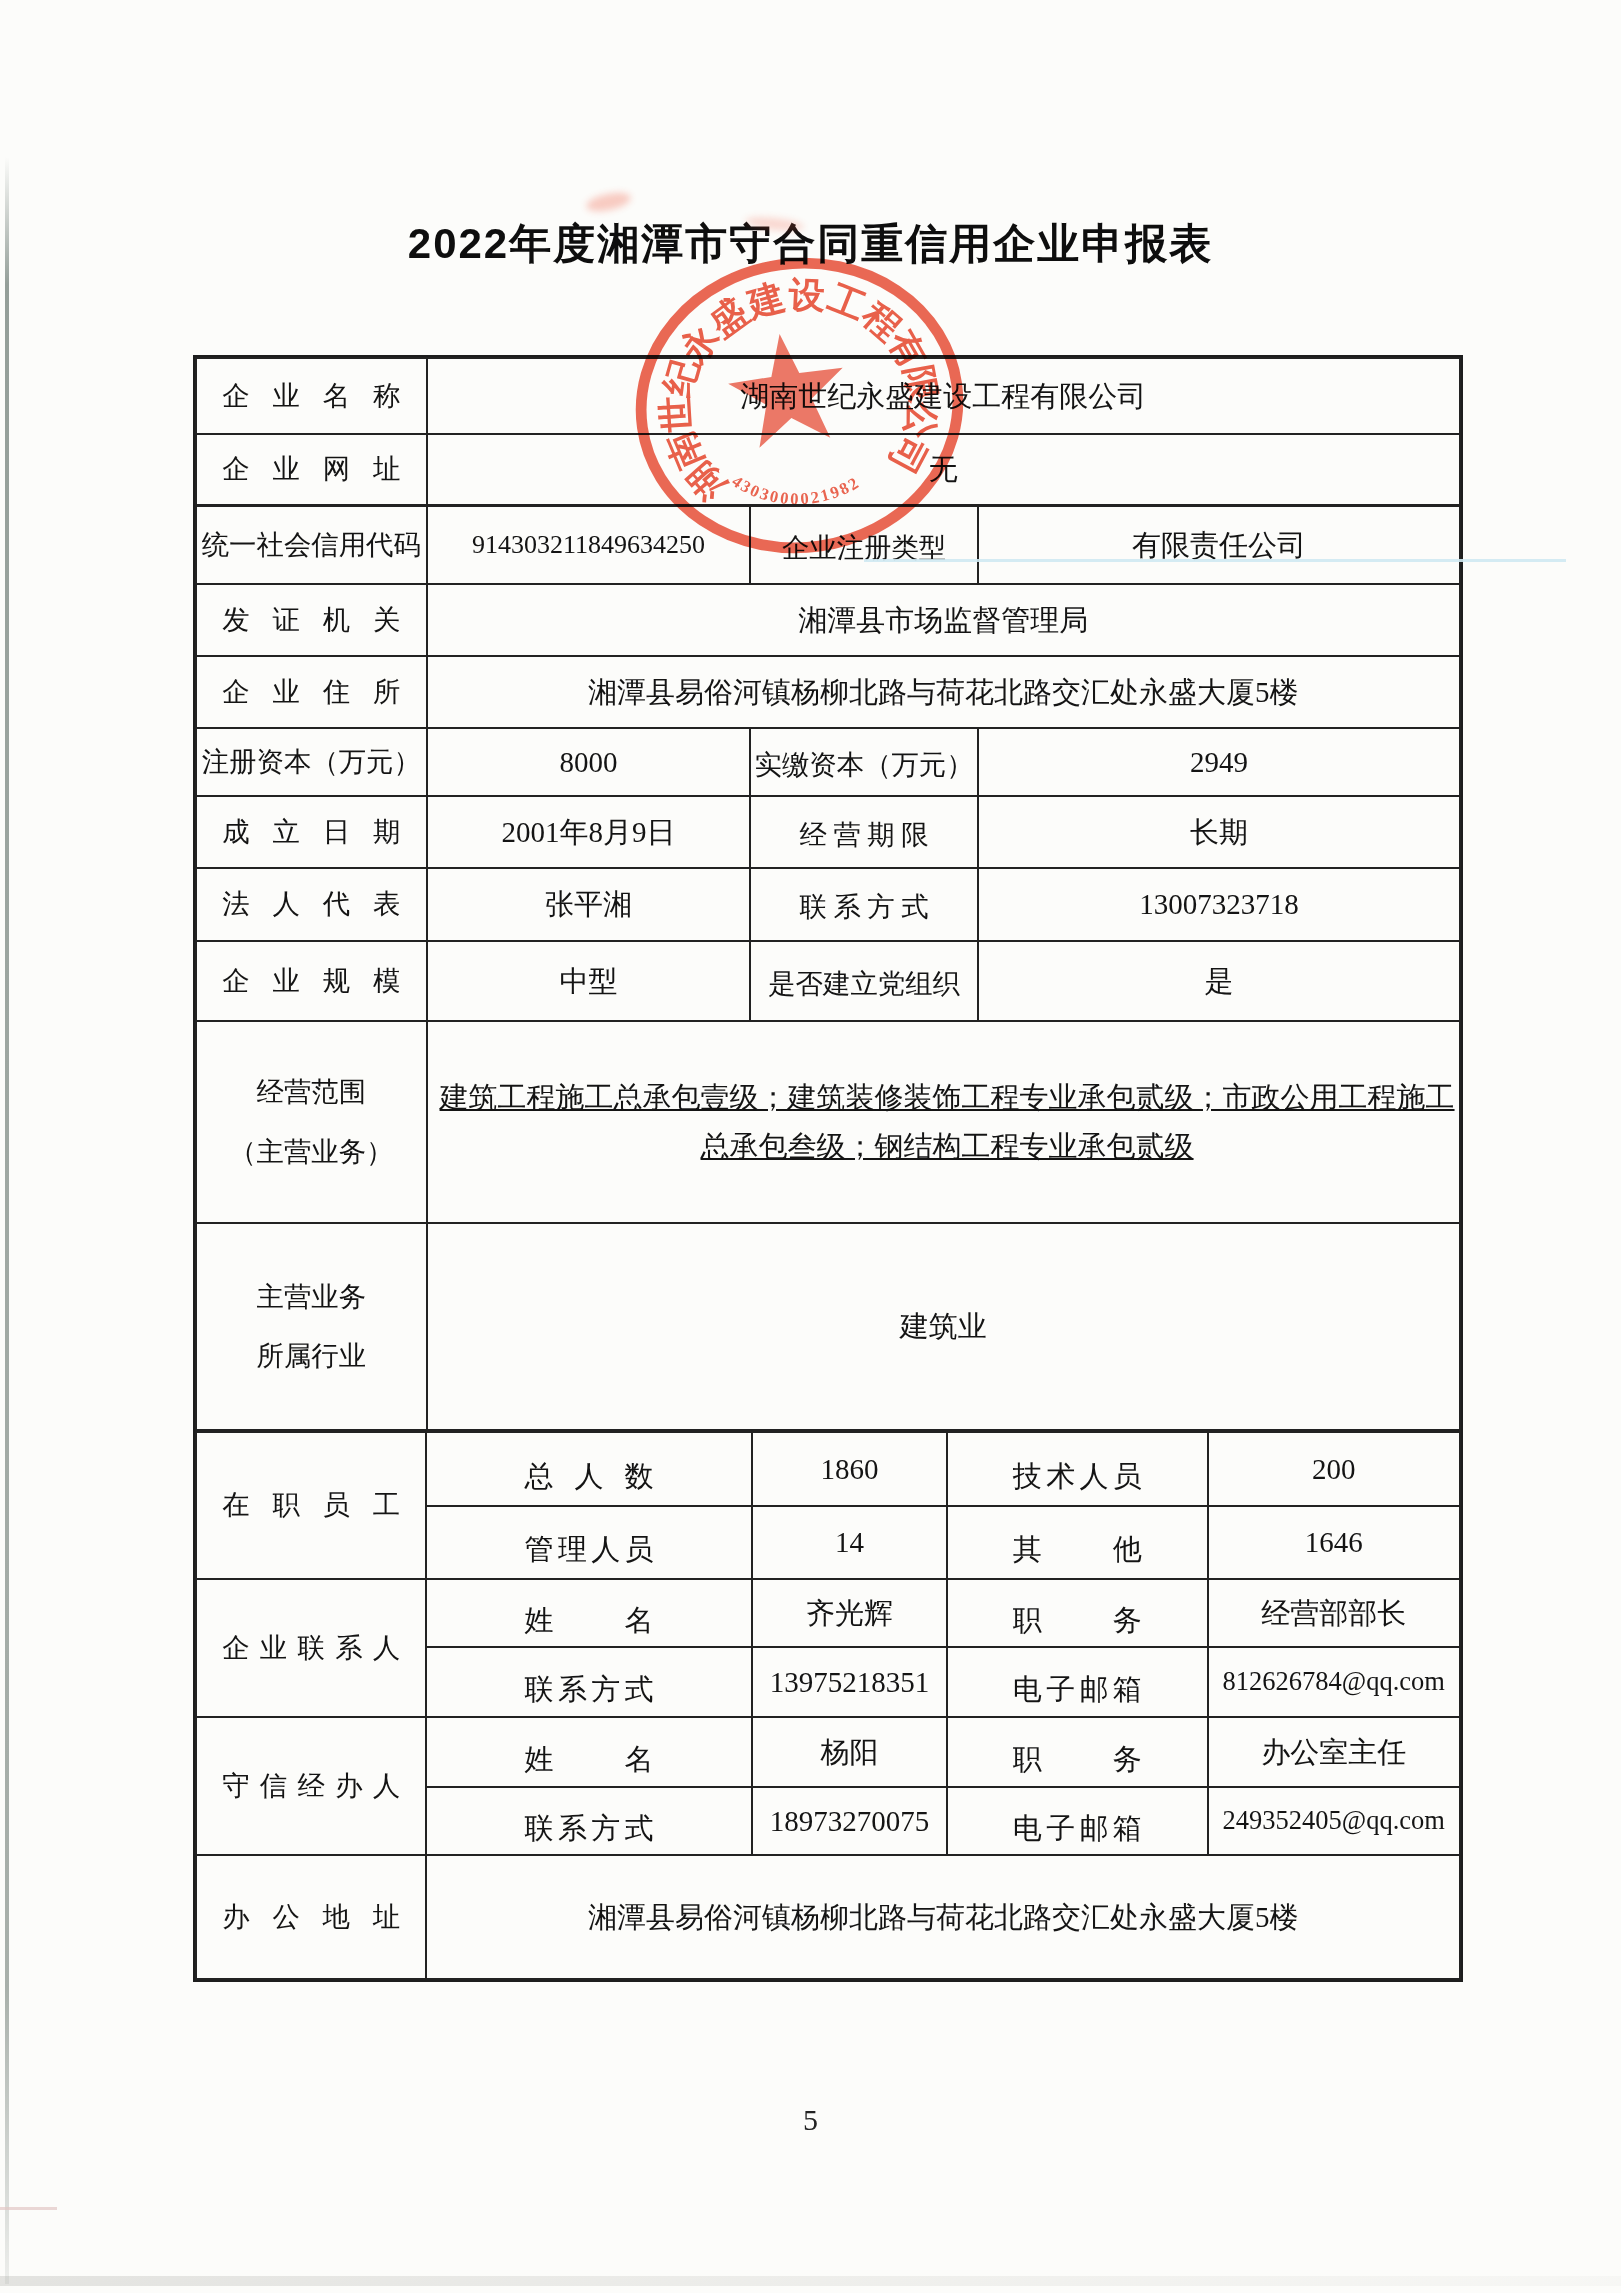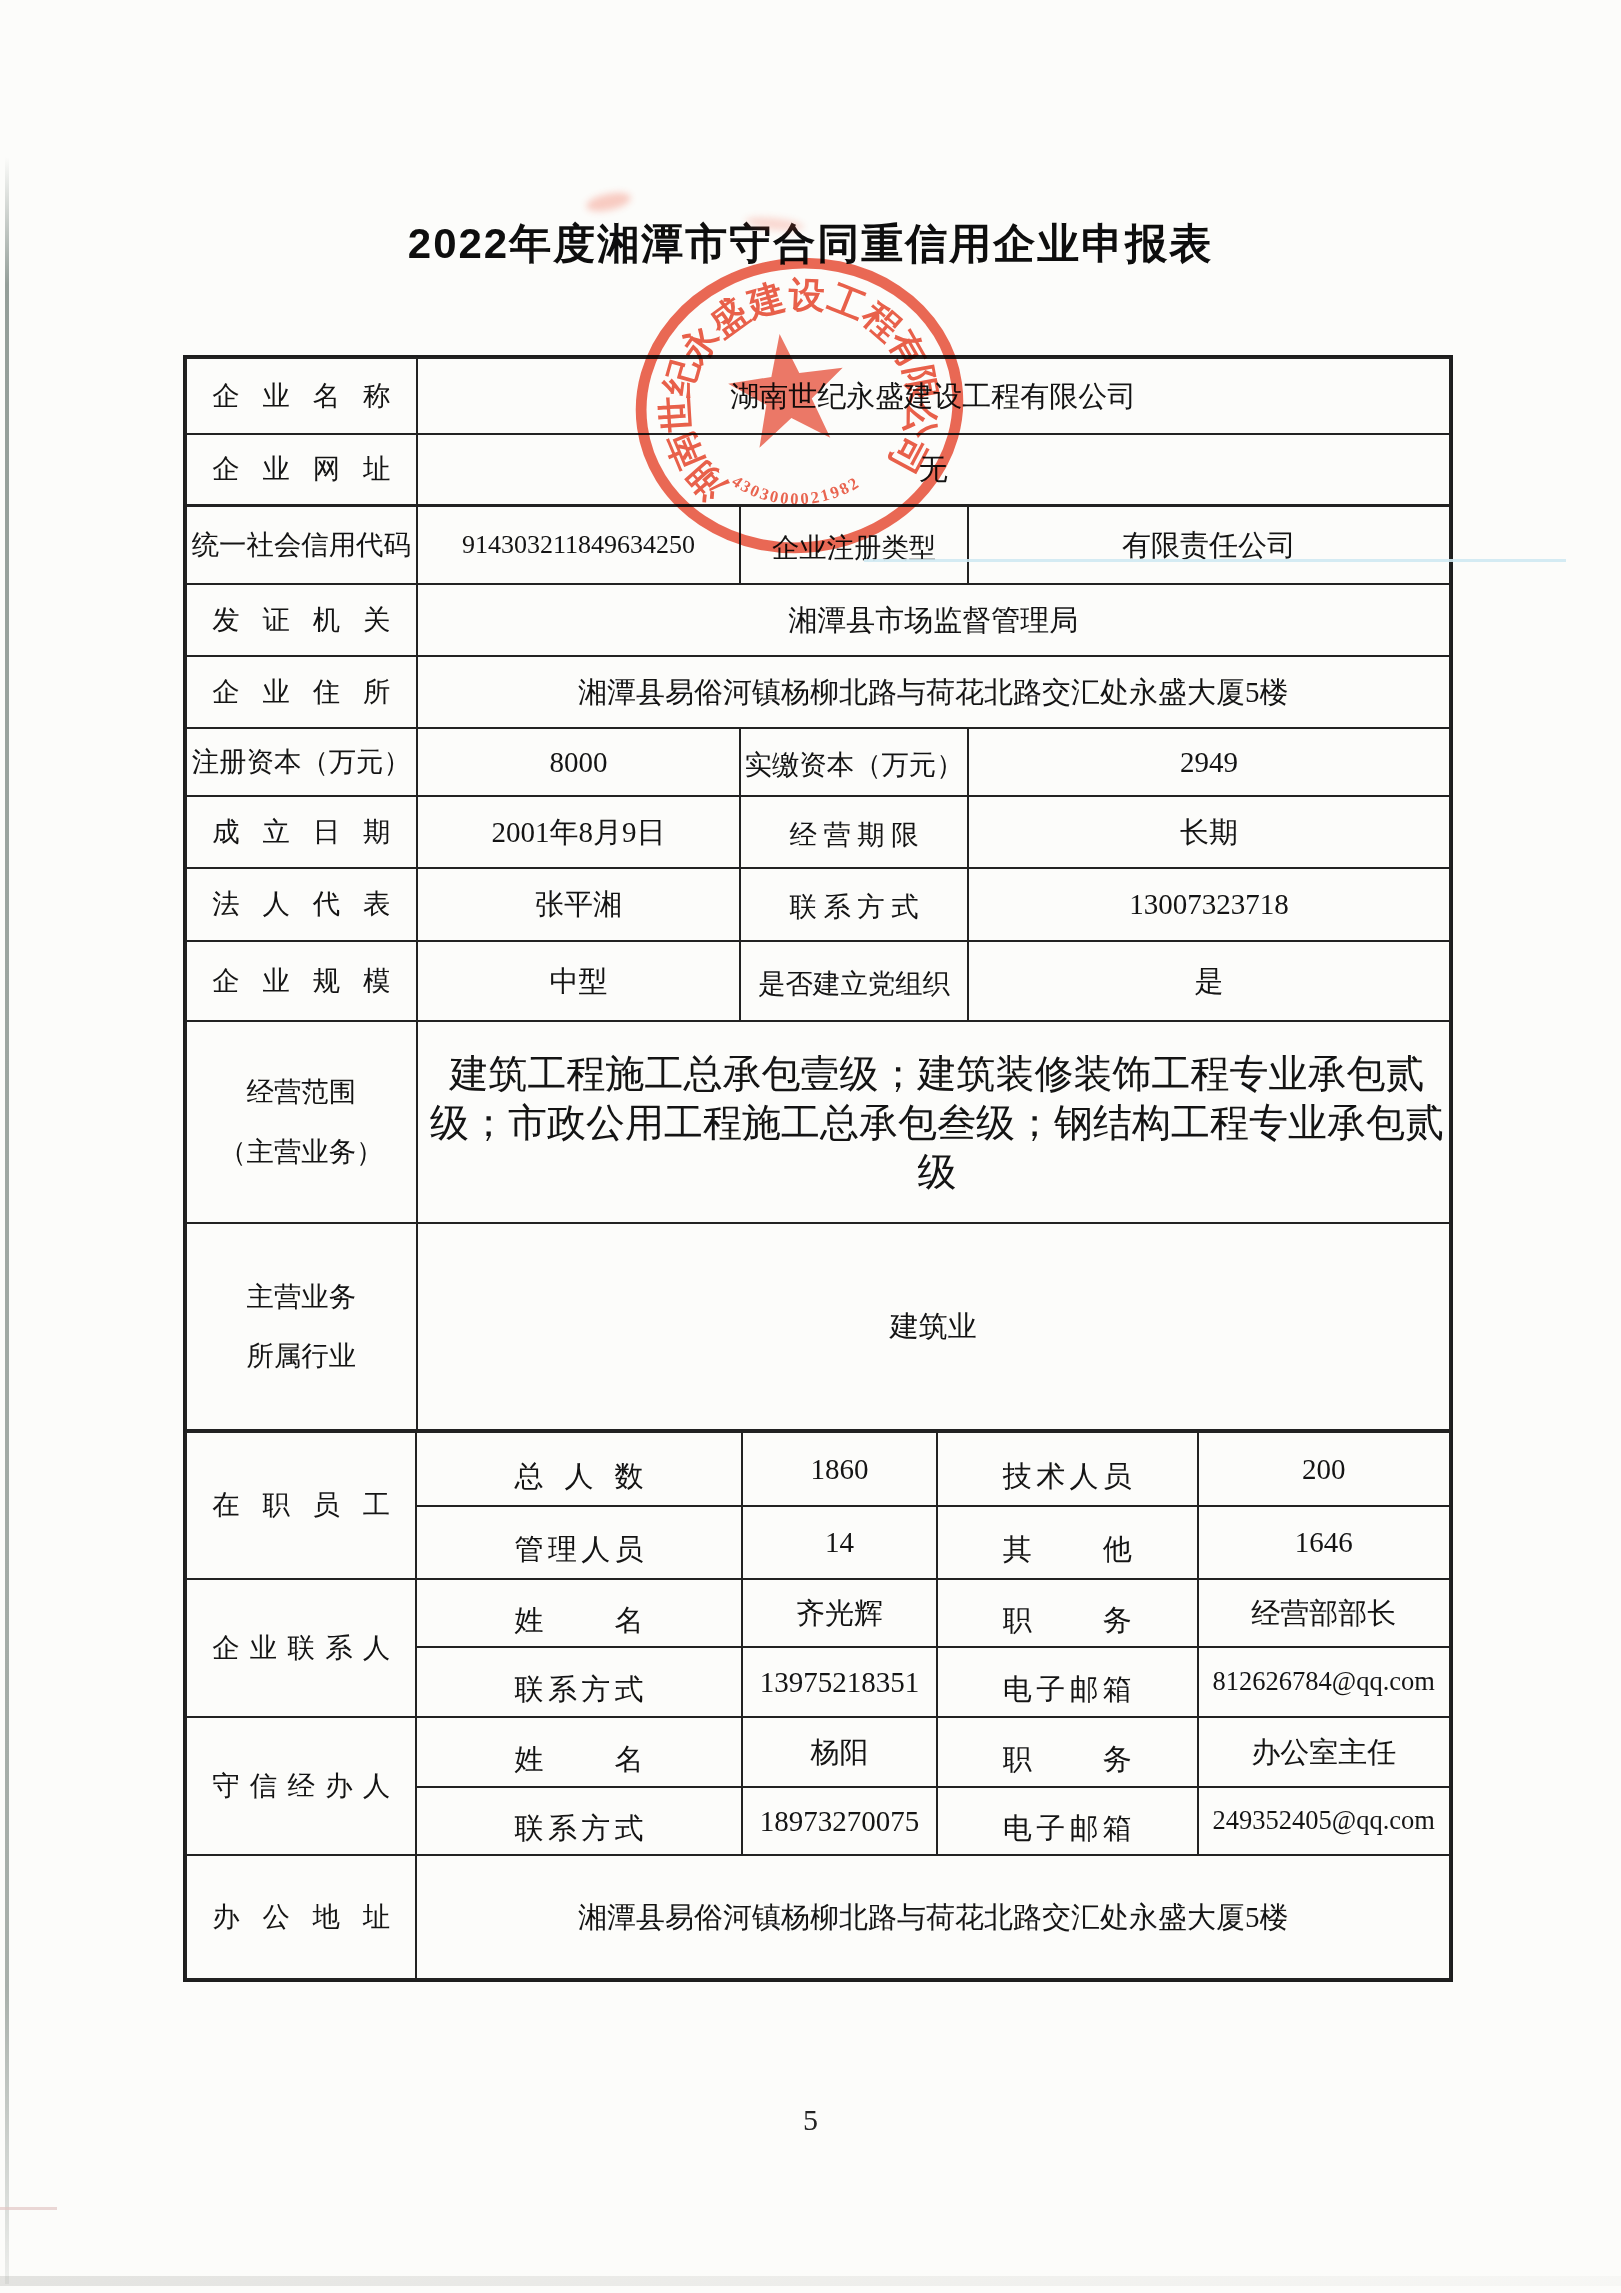--- a/index.html
+++ b/index.html
@@ -9,38 +9,38 @@
     font-family:"Liberation Serif","DejaVu Serif",serif;
   }
   
   .doc-title{
     position:absolute; top:216px; left:0; width:100%;
     text-align:center; font-family:"Liberation Sans","DejaVu Sans",sans-serif;
     font-weight:700; font-size:42px; letter-spacing:2px; color:#0e0e0e;
   }
   
   .tbl-wrap{
-    position:absolute; left:183px; top:355px; width:1266px;
+    position:absolute; left:193px; top:355px; width:1266px;
     border:2.9px solid #1d1d1d; background:transparent;
   }
   table{border-collapse:collapse; table-layout:fixed; width:100%;}
   td{
     border:2px solid #222; padding:0; vertical-align:middle;
     text-align:center; font-size:29px; color:#141414;
     overflow:hidden; line-height:1.25;
   }
   tr.thickb td{border-bottom-width:3.9px;}
   tr.medb td{border-bottom-width:2.9px;}
   .lab{font-size:27.4px;}
   .jl{display:inline-block; min-width:178px; text-align:justify; text-align-last:justify;}
   .jm{display:inline-block; min-width:129px; text-align:justify; text-align-last:justify;}
   .slab{padding-top:6px; font-size:27.4px;}   
   .slb{padding-top:13.7px; font-size:29px;}    
   .two-line .l2{margin-top:25.5px;}
-  .scope-val{width:1039px; margin:0 auto; text-align:center; line-height:49px; font-size:39px;}
+  .scope-val{width:1039px; margin:0 auto; text-align:center; line-height:49px; font-size:29px;text-decoration:underline;}
   .email{font-size:26.5px;}
   .code{font-size:26px;}
   
   .stamp{
     position:absolute; left:623px; top:239px; width:353px; height:333px;
     mix-blend-mode:multiply; opacity:.93; pointer-events:none;
   }
   .stamp text{
     fill:var(--seal-ink,#e8472f);
     font-family:"Liberation Serif","DejaVu Serif",serif;

